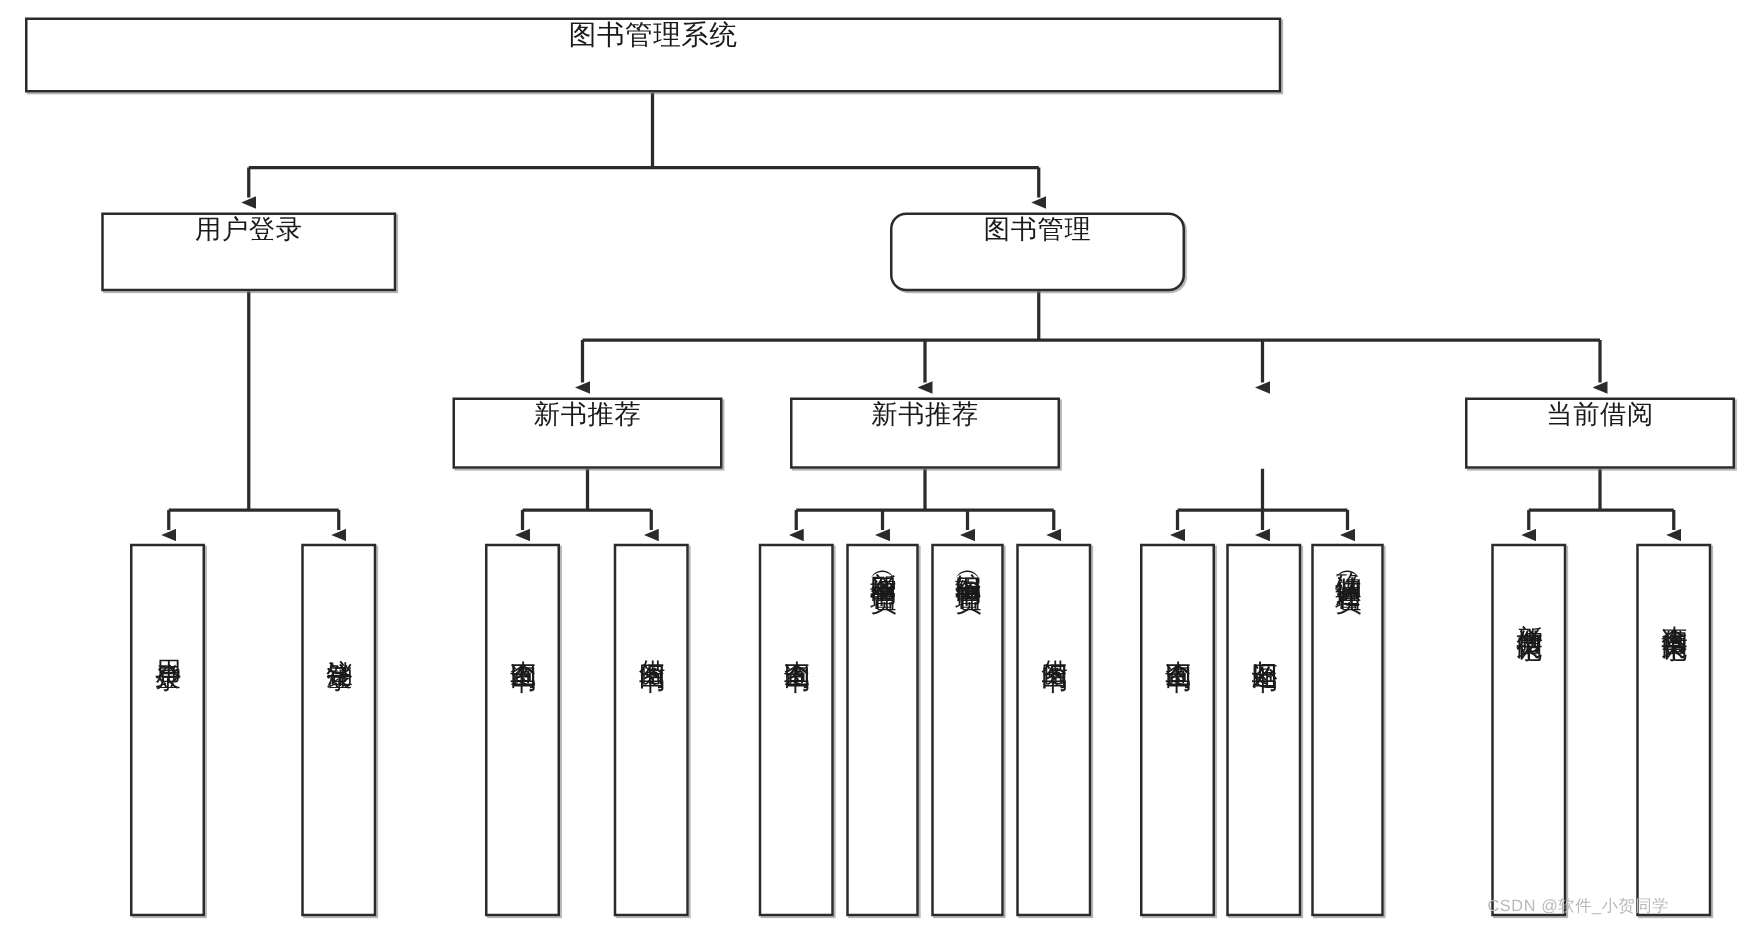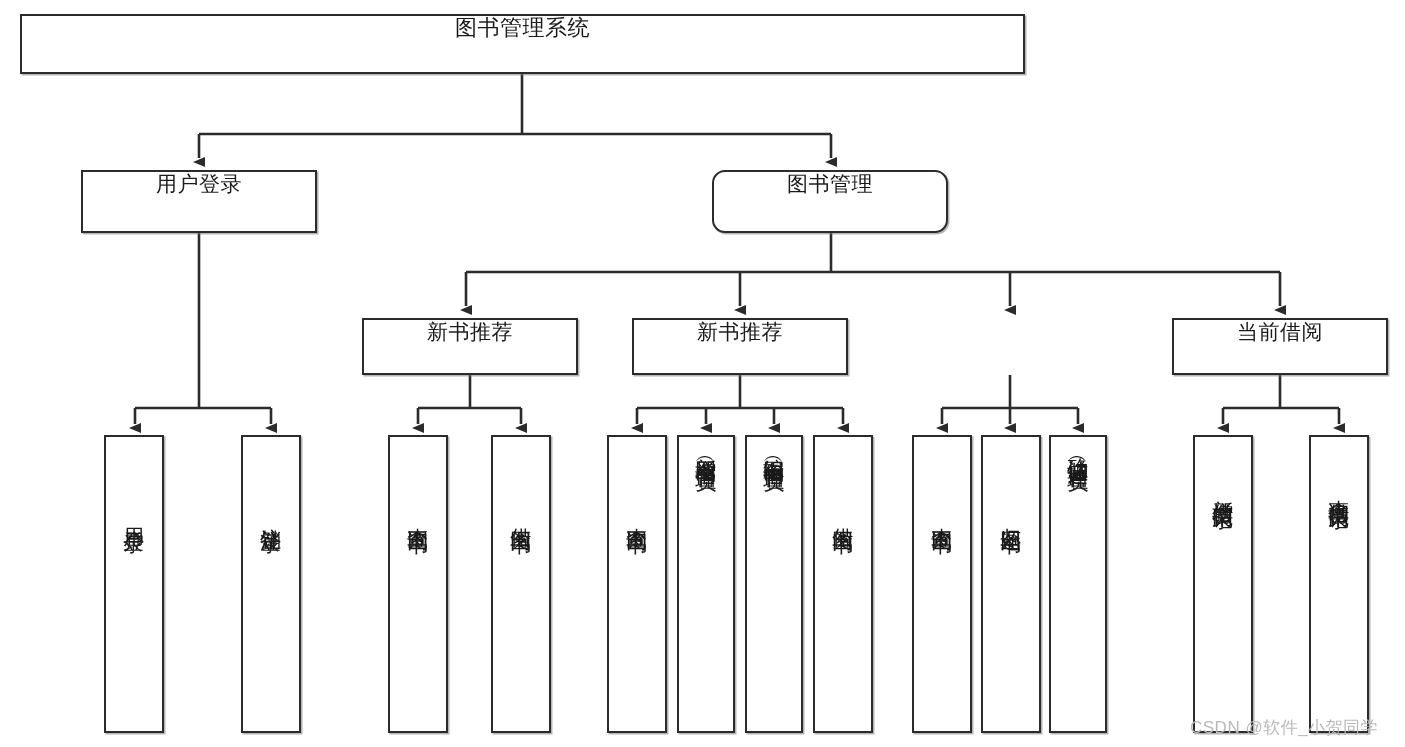--- a/index.html
+++ b/index.html
@@ -62,21 +62,21 @@
     white-space: nowrap;
   }
   .node.vert.mid .label {
     margin-top: 70px;
   }
   .node.vert.mid2 .label {
     margin-top: 42px;
   }
   .watermark {
     position: absolute;
-    font-size: 17px;
+    font-size: 13px;
     color: #b9b9b9;
     white-space: nowrap;
     letter-spacing: 0.5px;
   }
 </style>
 </head>
 <body>
 
 <div id="canvas">
 

